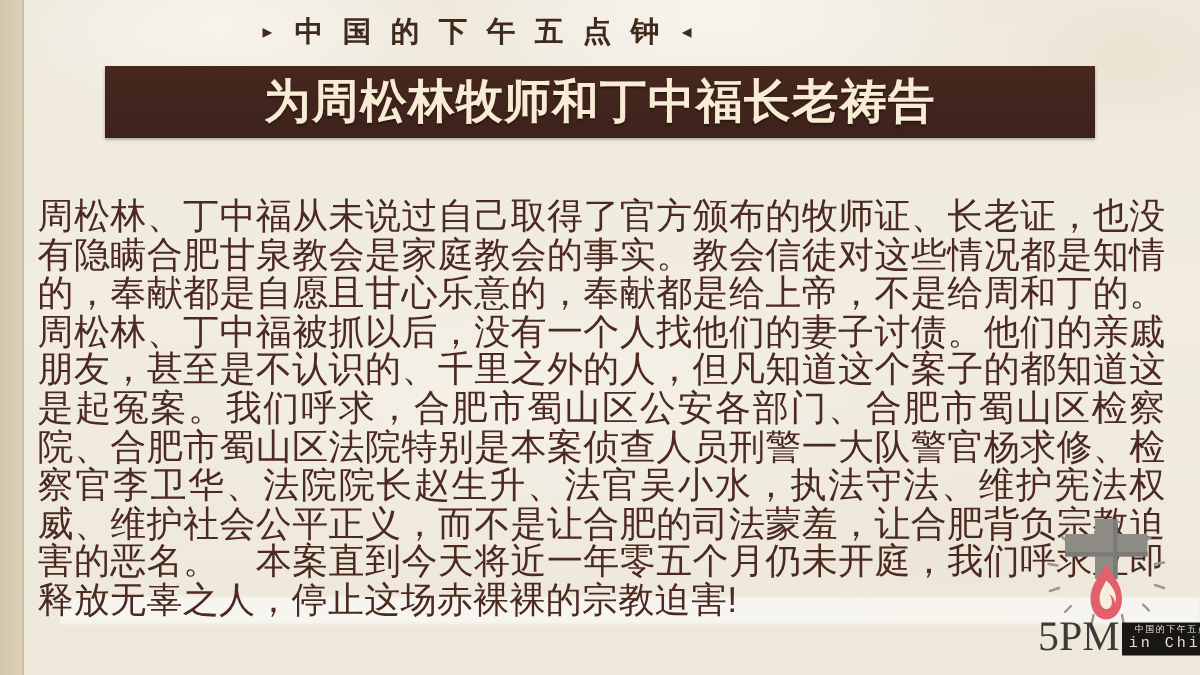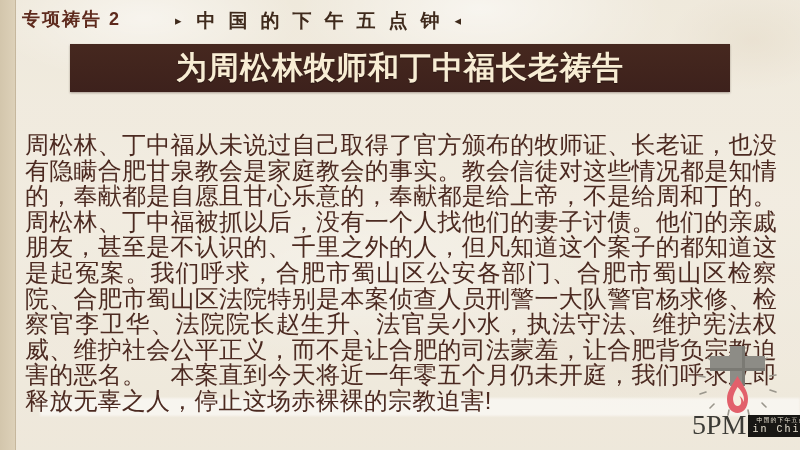--- a/index.html
+++ b/index.html
@@ -142,21 +142,20 @@
   }
 </style>
 </head>
 <body>
 
 <div class="slide">
 
   <div class="left-strip"></div>
   <div class="band"></div>
 
-  <div class="corner-label">专项祷告 2</div>
 
   <div class="top-title">
     <span class="arrow">▸</span><span class="spaced">中国的下午五点钟</span><span class="arrow">◂</span>
   </div>
 
   <div class="banner">
     <div class="banner-title">为周松林牧师和丁中福长老祷告</div>
   </div>
 
   <div class="body-text">周松林、丁中福从未说过自己取得了官方颁布的牧师证、长老证，也没有隐瞒合肥甘泉教会是家庭教会的事实。教会信徒对这些情况都是知情的，奉献都是自愿且甘心乐意的，奉献都是给上帝，不是给周和丁的。周松林、丁中福被抓以后，没有一个人找他们的妻子讨债。他们的亲戚朋友，甚至是不认识的、千里之外的人，但凡知道这个案子的都知道这是起冤案。我们呼求，合肥市蜀山区公安各部门、合肥市蜀山区检察院、合肥市蜀山区法院特别是本案侦查人员刑警一大队警官杨求修、检察官李卫华、法院院长赵生升、法官吴小水，执法守法、维护宪法权威、维护社会公平正义，而不是让合肥的司法蒙羞，让合肥背负宗教迫害的恶名。　本案直到今天将近一年零五个月仍未开庭，我们呼求立即释放无辜之人，停止这场赤裸裸的宗教迫害!</div>

